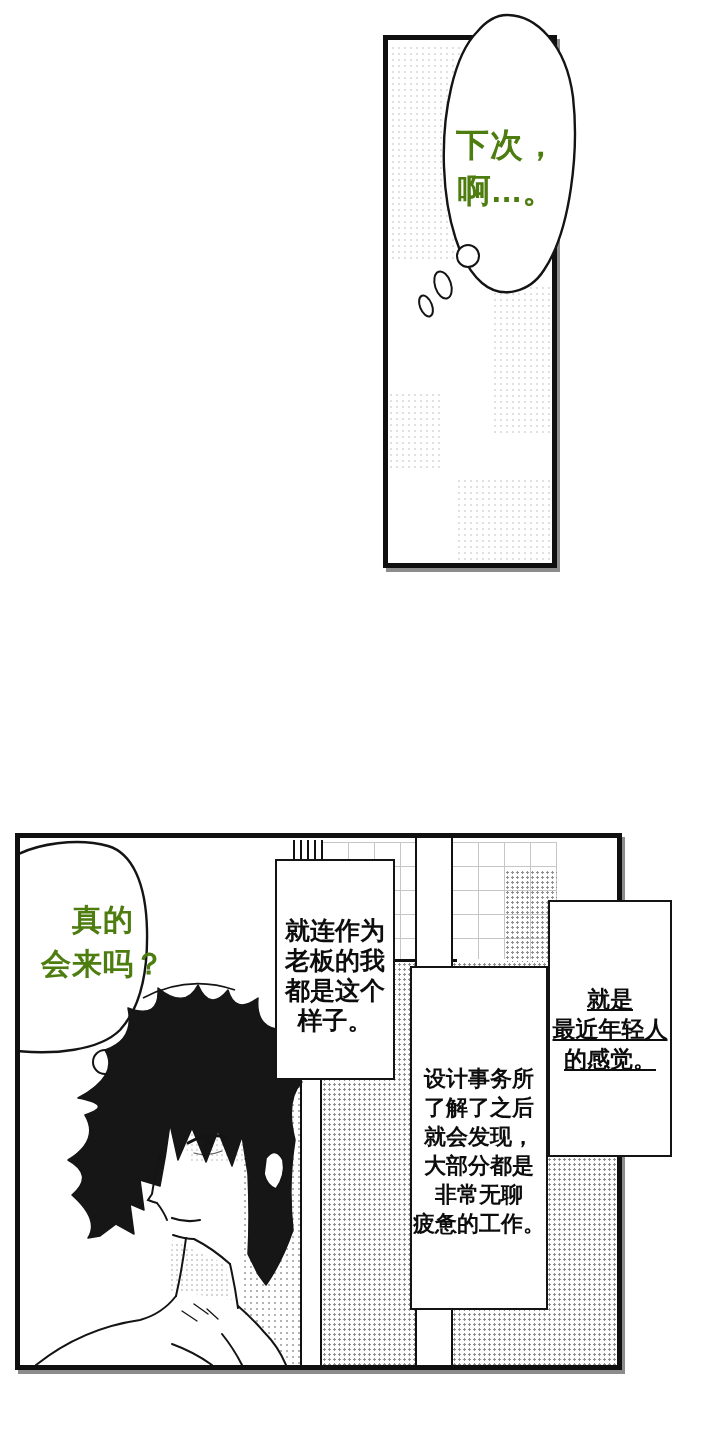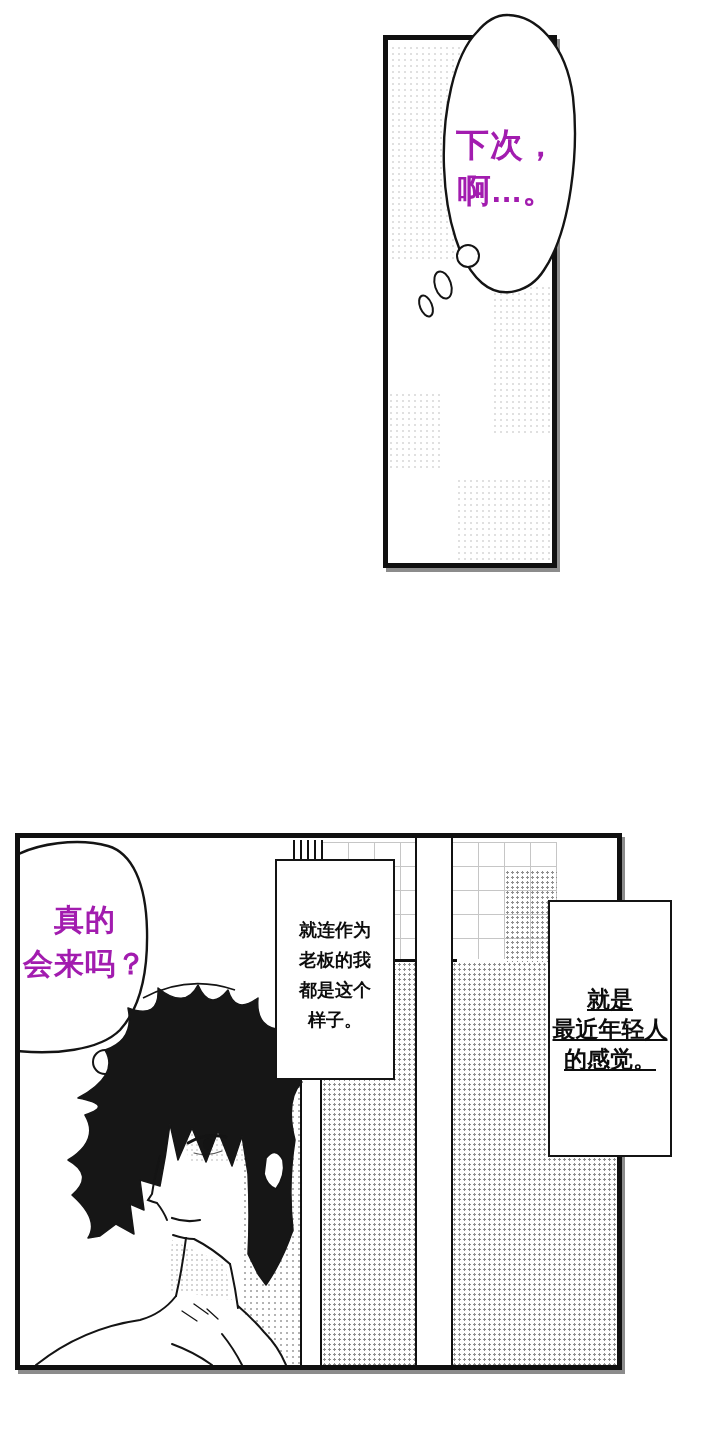--- a/index.html
+++ b/index.html
@@ -38,21 +38,21 @@
     border-left:2px solid #111;border-right:2px solid #111;box-sizing:border-box;
   }
   .frame-lines{
     position:absolute;
     background-image:repeating-linear-gradient(90deg,#111 0 2px,transparent 2px 7px);
   }
   .rail{position:absolute;background:#111;}
   
   .bubble-text{
     position:absolute;text-align:center;white-space:pre-line;
-    font-weight:bold;color:#a21caf;letter-spacing:1px;
+    font-weight:bold;color:#4d7c0f;letter-spacing:1px;
   }
   .caption-box{
     position:absolute;background:#fff;border:2px solid #141414;box-sizing:border-box;
     display:flex;justify-content:center;color:#0d0d0d;
   }
   .caption-box .cap-text{
     text-align:center;white-space:pre-line;font-weight:bold;letter-spacing:0px;
   }
   svg{position:absolute;display:block;}
 </style>
@@ -140,29 +140,37 @@
       <path d="M16 527 C50 500 85 487 120 482 Q142 476 156 458"></path>
       <path d="M218 468 Q232 480 244 494 Q258 508 266 527"></path>
       <path d="M152 506 Q174 514 192 527"></path>
       <path d="M202 496 Q214 511 222 527"></path>
       <path d="M162 473 L177 483" stroke-width="1.3"></path>
       <path d="M174 466 L188 476" stroke-width="1.3"></path>
       <path d="M187 471 L198 481" stroke-width="1.3"></path>
     </g>
   </svg>
 
-  <div class="bubble-text" style="left:2px;top:60px;width:126px;font-size:30px;line-height:44px;">真的
+  <div class="bubble-text" style="left:20px;top:60px;width:126px;font-size:30px;line-height:44px;">真的
 会来吗？</div>
 
   <div class="caption-box" style="left:255px;top:21px;width:120px;height:221px;align-items:center;">
-    <div class="cap-text" style="font-size:18px;line-height:30px;padding-top:10px;">就连作为
+    <div class="cap-text" style="font-size:25px;line-height:30px;padding-top:10px;">就连作为
 老板的我
 都是这个
 样子。</div>
   </div>
 
+  <div class="caption-box" style="left:390px;top:128px;width:138px;height:344px;align-items:flex-start;">
+    <div class="cap-text" style="font-size:22px;line-height:29px;padding-top:96px;">设计事务所
+了解了之后
+就会发现，
+大部分都是
+非常无聊
+疲惫的工作。</div>
+  </div>
 </div>
 
 <div class="caption-box" style="left:548px;top:900px;width:124px;height:257px;align-items:center;text-decoration:underline;">
   <div class="cap-text" style="font-size:23px;line-height:30px;">就是
 最近年轻人
 的感觉。</div>
 </div>
 
 </body></html>

